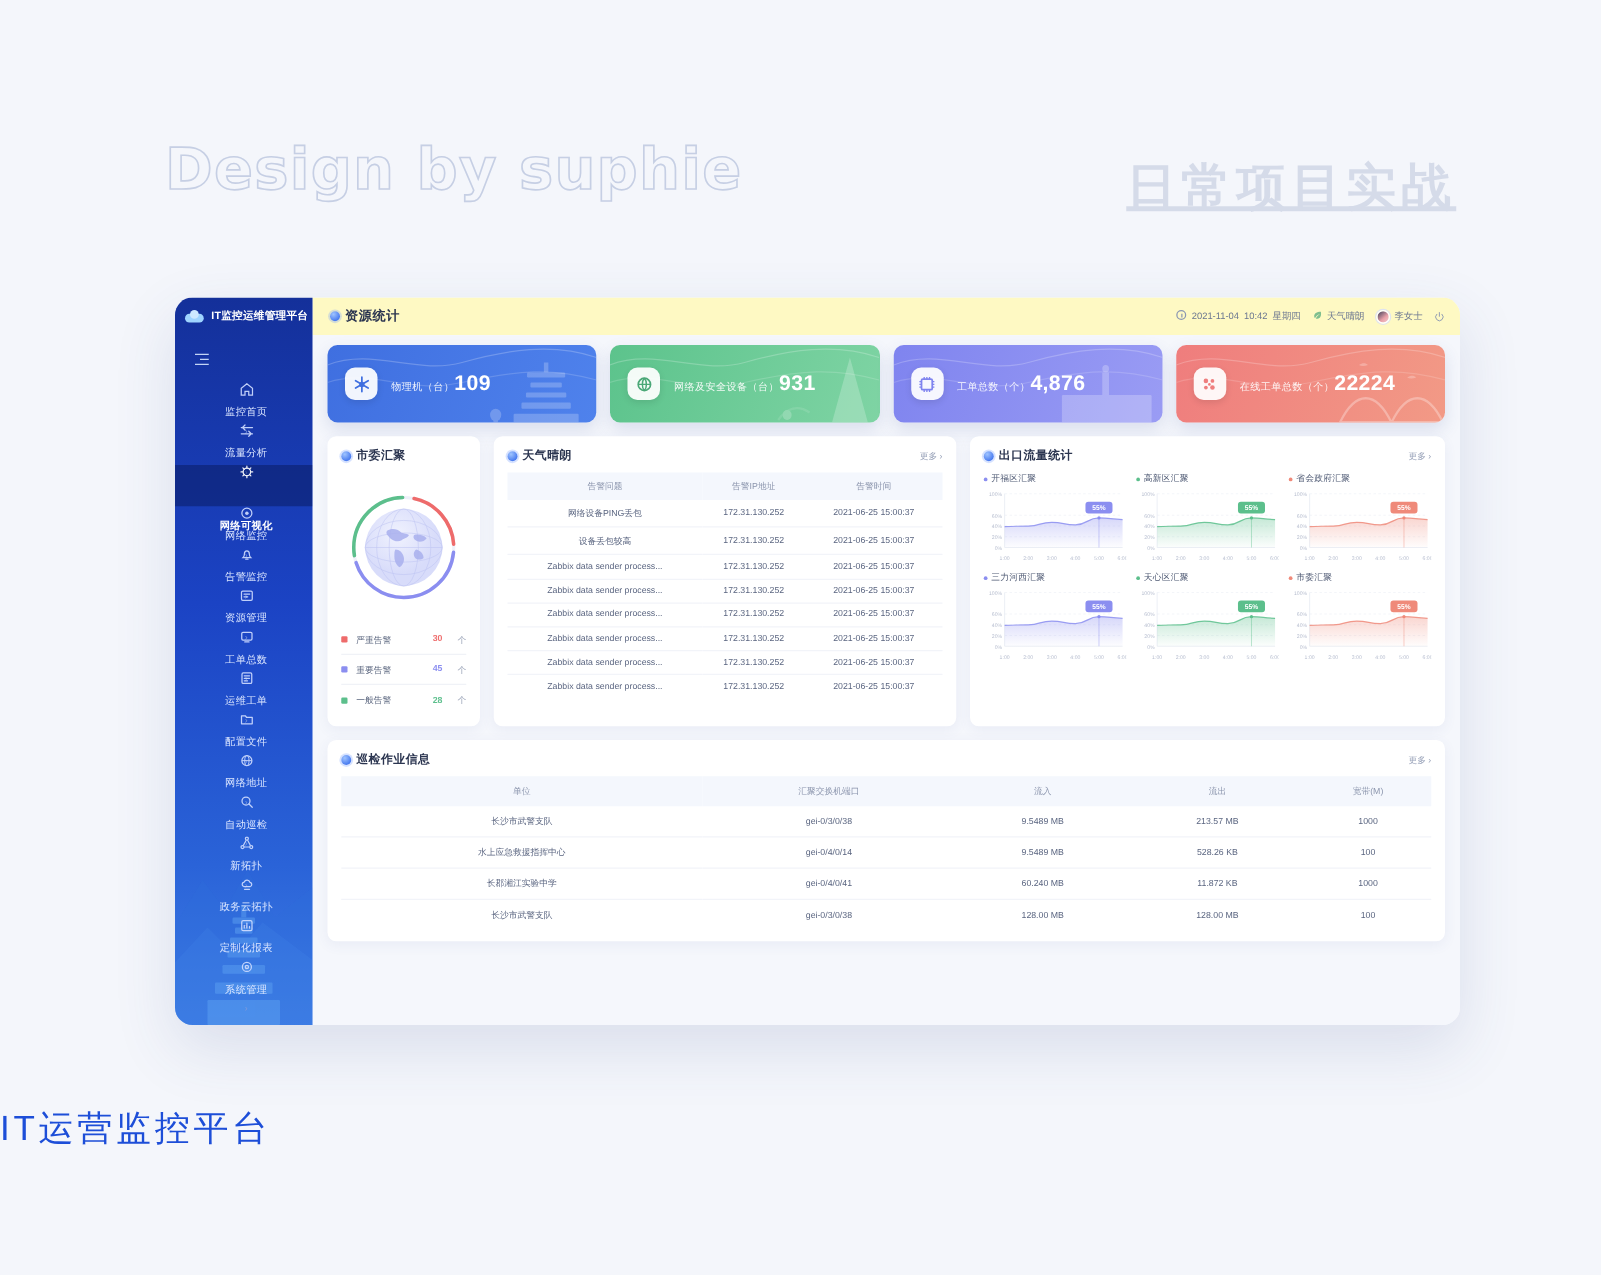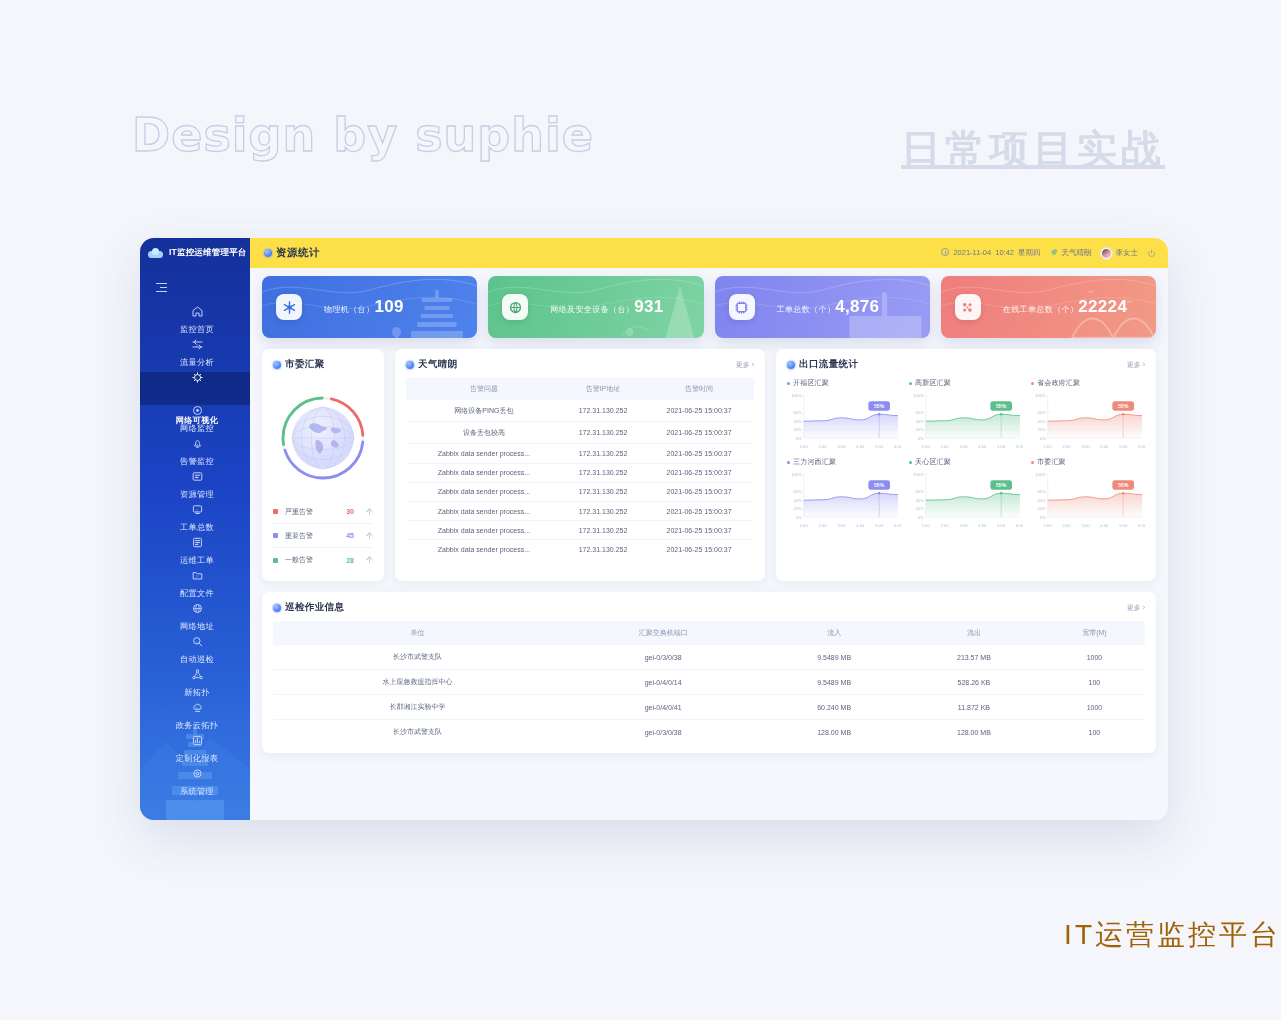--- a/index.html
+++ b/index.html
@@ -20,21 +20,21 @@
     font-family: "DejaVu Sans", sans-serif;
   }
   .wm-right {
     position: absolute; right: 116px; top: 122px;
     font-size: 40px; font-weight: 700; letter-spacing: 4px;
     color: #d5dbe9;
     text-decoration: underline;
   }
   .caption {
     position: absolute; left: 0; right: 0; top: 884px;
-    text-align: right; font-size: 28px; color: #a16207; letter-spacing: 3px; margin-top: 32px;
+    text-align: left; font-size: 28px; color: #1d4ed8; letter-spacing: 3px;
   }
 
   
   .app {
     position: absolute; left: 140px; top: 238px;
     width: 1028px; height: 582px;
     background: #f5f7fc;
     border-radius: 14px;
     box-shadow: 0 18px 50px rgba(60,80,140,.14);
     display: flex; overflow: hidden;
@@ -95,21 +95,21 @@
     font-size: 8.2px; color: #dbe6ff; letter-spacing: .3px; white-space: nowrap;
     flex: 1;
   }
   .sb-item.active .sb-label { color:#fff; font-weight:600; }
   .sb-arrow { font-size: 7px; color:#7f9ada; }
 
   
   .main { flex: 1; display: flex; flex-direction: column; min-width: 0; background:#f5f7fc; }
 
   .topbar {
-    height: 30px; background:#fde047; display:flex; align-items:center;
+    height: 30px; background:#fef9c3; display:flex; align-items:center;
     padding: 0 12px 0 14px; gap: 24px;
   }
   .sec-title { display:flex; align-items:center; gap:4px; }
   .sec-dot {
     width:8px;height:8px;border-radius:50%;
     background: radial-gradient(circle at 35% 30%, #9fc4ff 0%, #4a7cf0 70%);
     box-shadow: 0 0 0 1.5px rgba(120,160,255,.30);
     flex:0 0 8px;
   }
   .sec-title-txt { font-size: 10.5px; font-weight: 700; color:#2b3550; letter-spacing:.5px; }
@@ -131,21 +131,21 @@
   .power {
     width:9px;height:9px;flex:0 0 9px;
   }
 
   .content { flex: 1; padding: 8px 12px 10px 12px; overflow: hidden; }
 
   
   .stats { display:flex; gap: 11px; }
   .stat {
     flex:1; height: 62px; border-radius: 8px; position: relative; overflow: hidden;
-    display:flex; align-items:center; padding: 0 14px; gap: 22px;
+    display:flex; align-items:center; padding: 0 14px; gap: 11px;
     box-shadow: 0 6px 14px rgba(60,80,150,.14);
   }
   .stat .svgdeco { position:absolute; inset:0; width:100%; height:100%; }
   .stat-ico {
     width: 26px; height: 26px; border-radius: 8px; background: rgba(255,255,255,.93);
     display:flex; align-items:center; justify-content:center; flex:0 0 26px;
     position: relative; z-index:2;
     box-shadow: 0 2px 6px rgba(0,0,0,.10);
   }
   .stat-txt { position:relative; z-index:2; }

